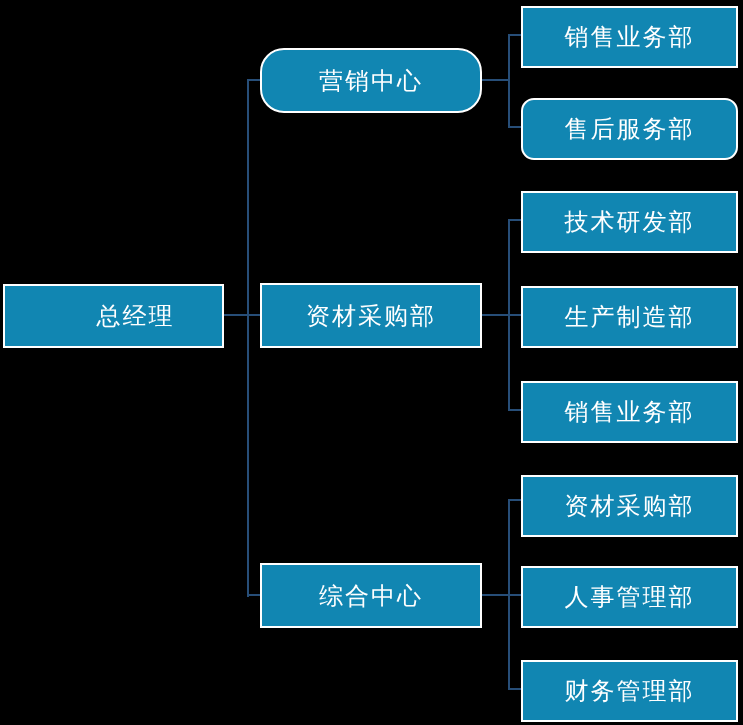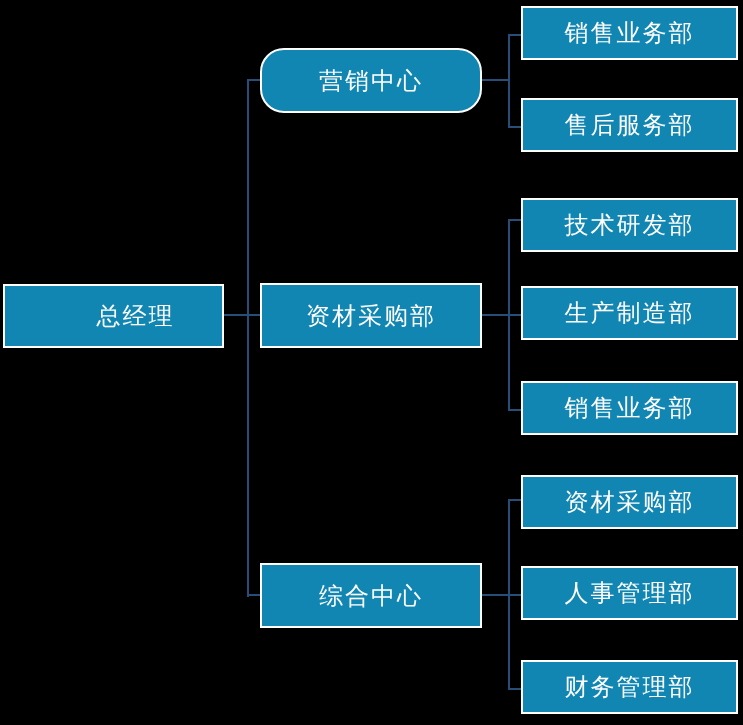--- a/index.html
+++ b/index.html
@@ -23,21 +23,21 @@
     justify-content: center;
     background: var(--fill, #1186B2);
     border: 2px solid var(--border, #FFFFFF);
     color: var(--text, #FFFFFF);
     font-size: 24px;
     letter-spacing: 2px;
     white-space: nowrap;
   }
   .node.root   { left: 3px;   width: 221px; height: 64px; }
   .node.center { left: 260px; width: 222px; height: 65px; }
-  .node.dept   { left: 521px; width: 217px; height: 54px; }
+  .node.dept   { left: 521px; width: 217px; height: 62px; }
   .line {
     position: absolute;
     background: var(--connector, #274E78);
   }
   .line.h { height: 2px; }
   .line.v { width: 2px; }
 </style>
 </head>
 <body>
 
@@ -65,21 +65,21 @@
   <div class="line h" style="left:508px; top:594px; width:13px;"></div>
   <div class="line h" style="left:508px; top:688px; width:13px;"></div>
 
   <div class="node root" style="top:284px;padding-left:44px;">总经理</div>
 
   <div class="node center" style="top:48px;border-radius:24px;">营销中心</div>
   <div class="node center" style="top:283px;">资材采购部</div>
   <div class="node center" style="top:563px;">综合中心</div>
 
   <div class="node dept" style="top:6px;">销售业务部</div>
-  <div class="node dept" style="top:98px;">售后服务部</div>
-  <div class="node dept" style="top:198px;">技术研发部</div>
+  <div class="node dept" style="top:98px;border-radius:13px;">售后服务部</div>
+  <div class="node dept" style="top:191px;">技术研发部</div>
   <div class="node dept" style="top:286px;">生产制造部</div>
   <div class="node dept" style="top:381px;">销售业务部</div>
   <div class="node dept" style="top:475px;font-family:Liberation Mono, monospace;">资材采购部</div>
   <div class="node dept" style="top:566px;">人事管理部</div>
   <div class="node dept" style="top:660px;">财务管理部</div>
 
 </div>
 
 </body></html>

